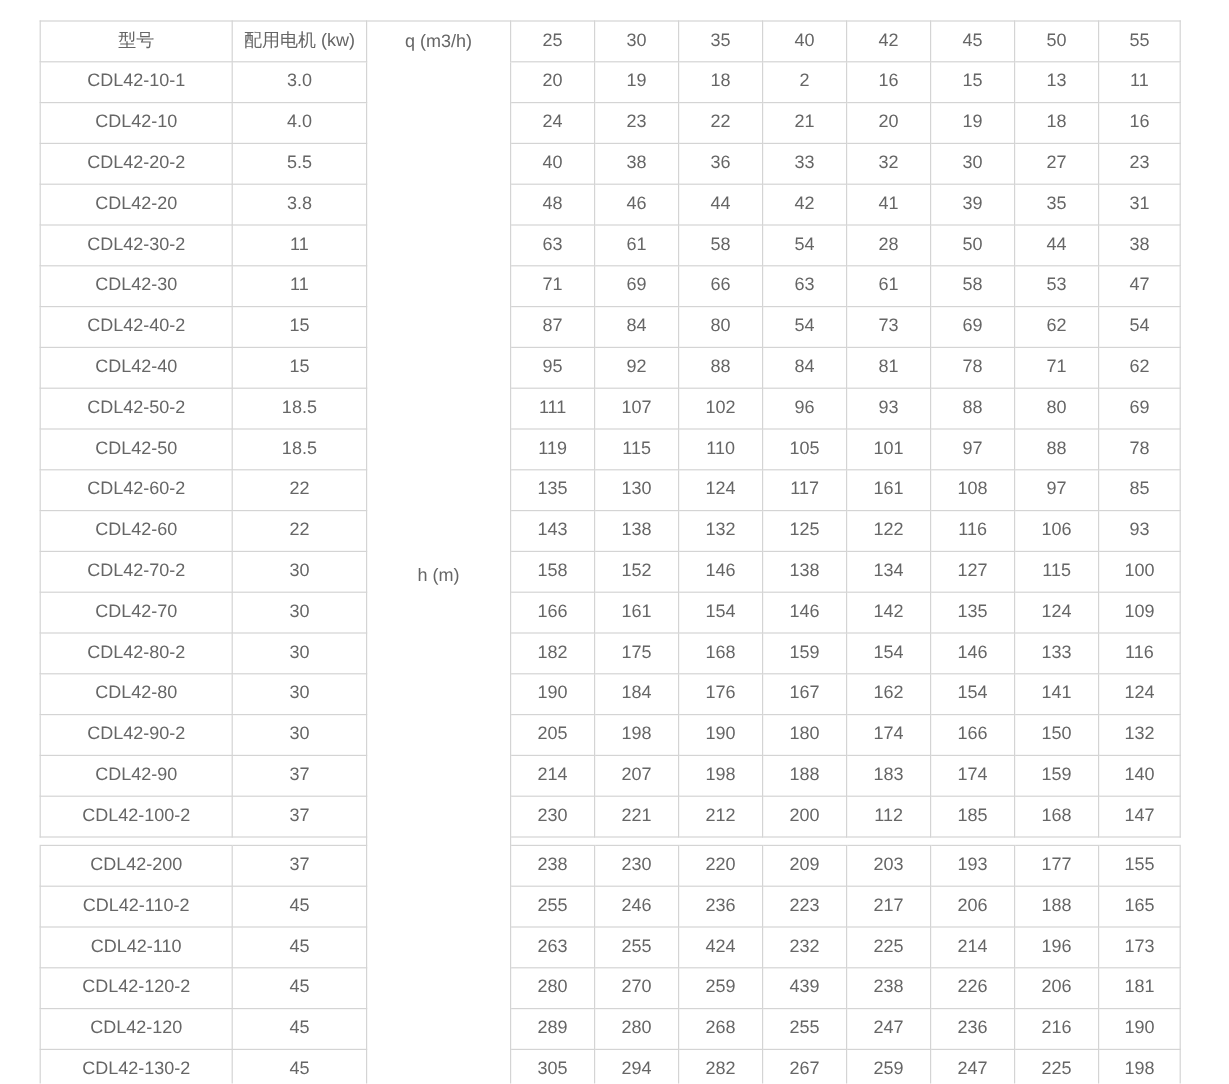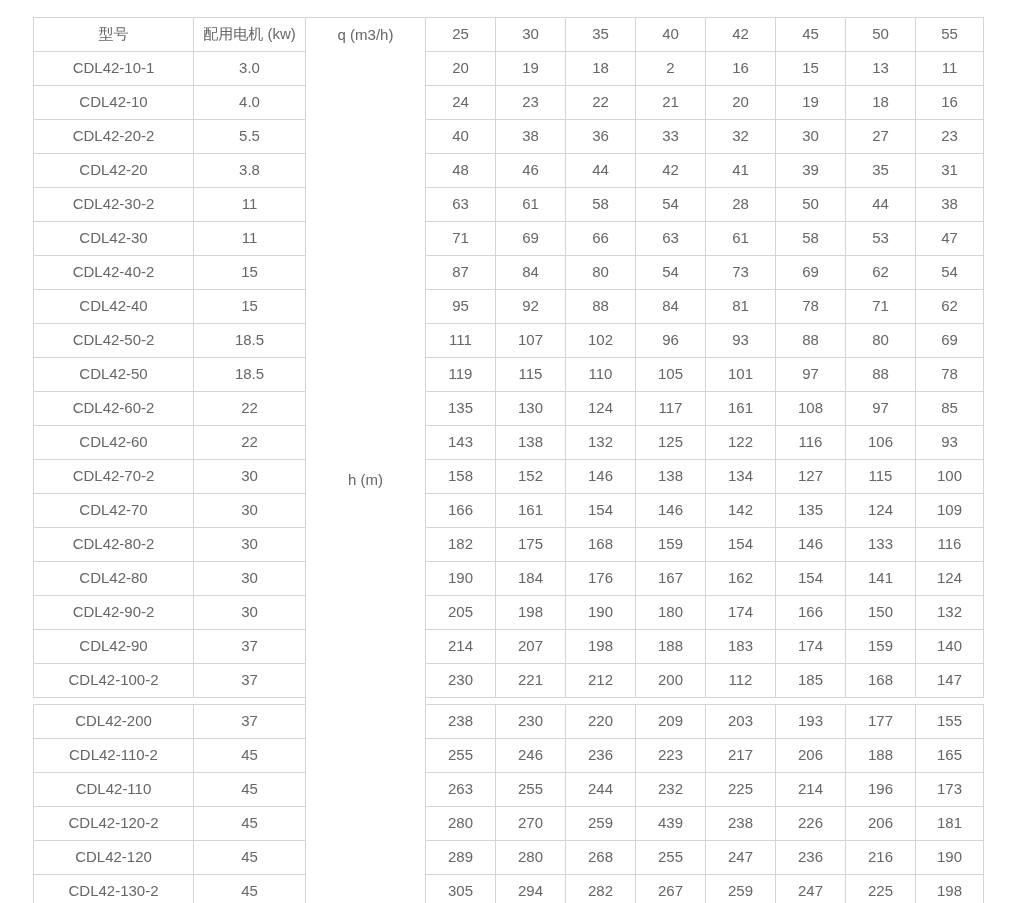--- a/index.html
+++ b/index.html
@@ -345,21 +345,21 @@
           <td>217</td>
           <td>206</td>
           <td>188</td>
           <td>165</td>
         </tr>
         <tr>
           <td>CDL42-110</td>
           <td>45</td>
           <td>263</td>
           <td>255</td>
-          <td>244</td>
+          <td>424</td>
           <td>232</td>
           <td>225</td>
           <td>214</td>
           <td>196</td>
           <td>173</td>
         </tr>
         <tr>
           <td>CDL42-120-2</td>
           <td>45</td>
           <td>280</td>

